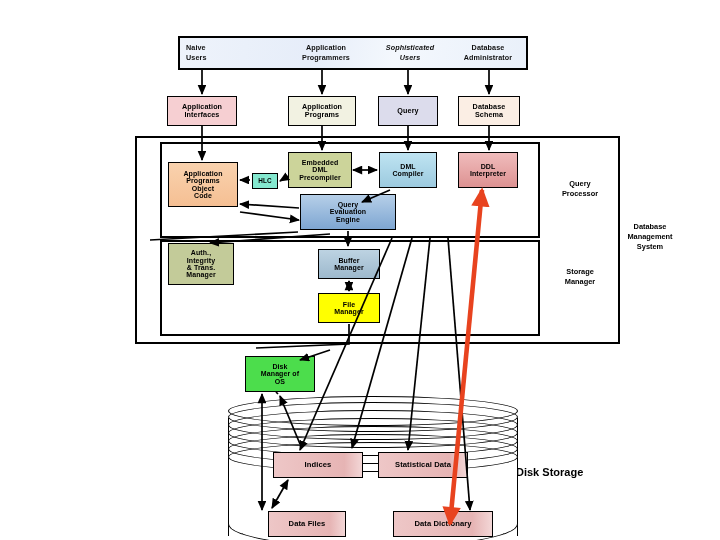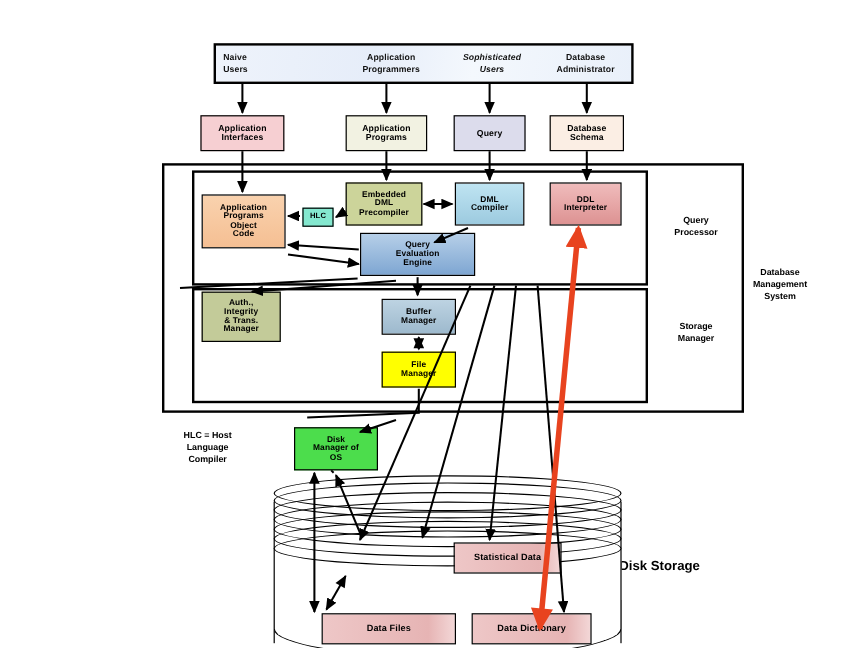--- a/index.html
+++ b/index.html
@@ -139,46 +139,48 @@
   <div class="box ib" style="left:318px;top:269px;width:62px;height:30px;background:#ffff00;">
     <span>File<br>Manager</span>
     </div>
 
   <div class="lbl" style="left:548px;top:155px;width:64px;">Query<br>Processor</div>
 
   <div class="lbl" style="left:548px;top:243px;width:64px;text-align:center;">Storage<br>Manager</div>
 
   <div class="lbl" style="left:594px;top:198px;width:112px;">Database<br>Management<br>System</div>
 
-  <div class="lbl" style="left:130px;top:334px;width:86px;">HLC = Host<br>Language<br>Compiler</div>
 
   <div class="lbl" style="left:516px;top:441px;width:94px;text-align:left;font-size:11px;">Disk Storage</div>
 
   <div class="box ib" style="left:245px;top:332px;width:70px;height:36px;background:#4cdd4c;">
     <span>Disk<br>Manager of<br>OS</span>
     </div>
 
   <div id="cyl">
     <div class="cyl-body"></div>
     <div class="cyl-bot"></div>
     <div class="ring solid" style="top:46px;"></div>
     <div class="ring" style="top:38px;"></div>
     <div class="ring" style="top:30px;"></div>
     <div class="ring" style="top:22px;"></div>
     <div class="ring" style="top:14px;"></div>
     <div class="ring" style="top:6px;"></div>
     <div class="ring" style="top:0px;"></div>
   </div>
 
+  <div class="box store" style="left:273px;top:428px;width:90px;height:26px;background:linear-gradient(90deg,#eec7c7,#e6b4b4 80%,#f3d7d7);">
+    <span>Indices</span>
+    </div>
 
   <div class="box store" style="left:378px;top:428px;width:90px;height:26px;background:linear-gradient(90deg,#eec7c7,#e6b4b4 80%,#f3d7d7);">
     <span>Statistical Data</span>
     </div>
 
-  <div class="box store" style="left:268px;top:487px;width:112px;height:26px;background:linear-gradient(90deg,#eec7c7,#e6b4b4 80%,#f3d7d7);">
+  <div class="box store" style="left:268px;top:487px;width:78px;height:26px;background:linear-gradient(90deg,#eec7c7,#e6b4b4 80%,#f3d7d7);">
     <span>Data Files</span>
     </div>
 
   <div class="box store" style="left:393px;top:487px;width:100px;height:26px;background:linear-gradient(90deg,#eec7c7,#e6b4b4 80%,#f3d7d7);">
     <span>Data Dictionary</span>
     </div>
 
   <svg id="wires" viewBox="0 0 720 540" xmlns="http://www.w3.org/2000/svg">
     <defs>
       <marker id="ah" markerWidth="7" markerHeight="7" refX="5.4" refY="2.6" orient="auto" markerUnits="strokeWidth">

